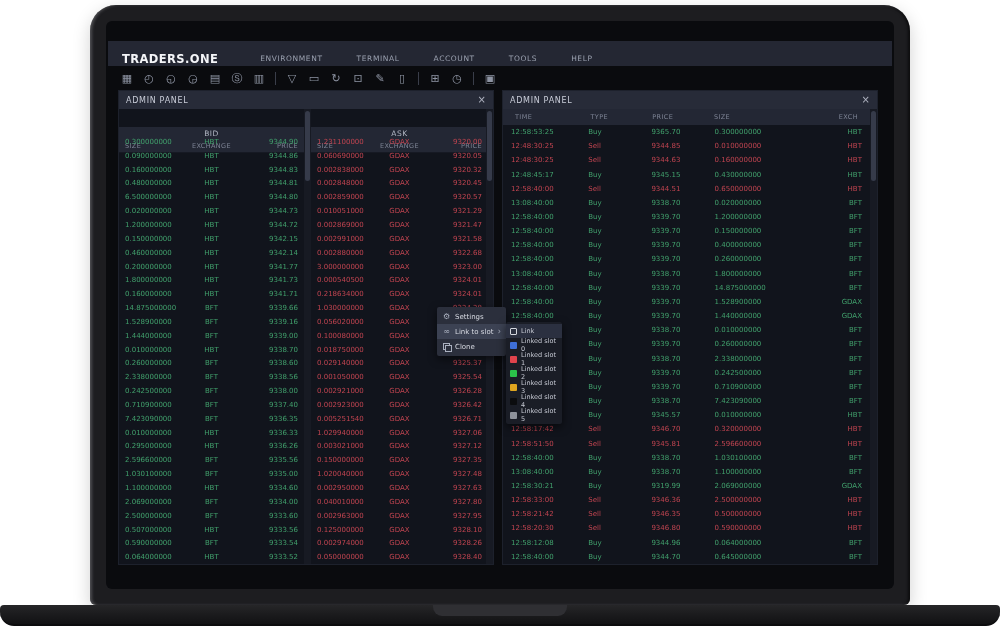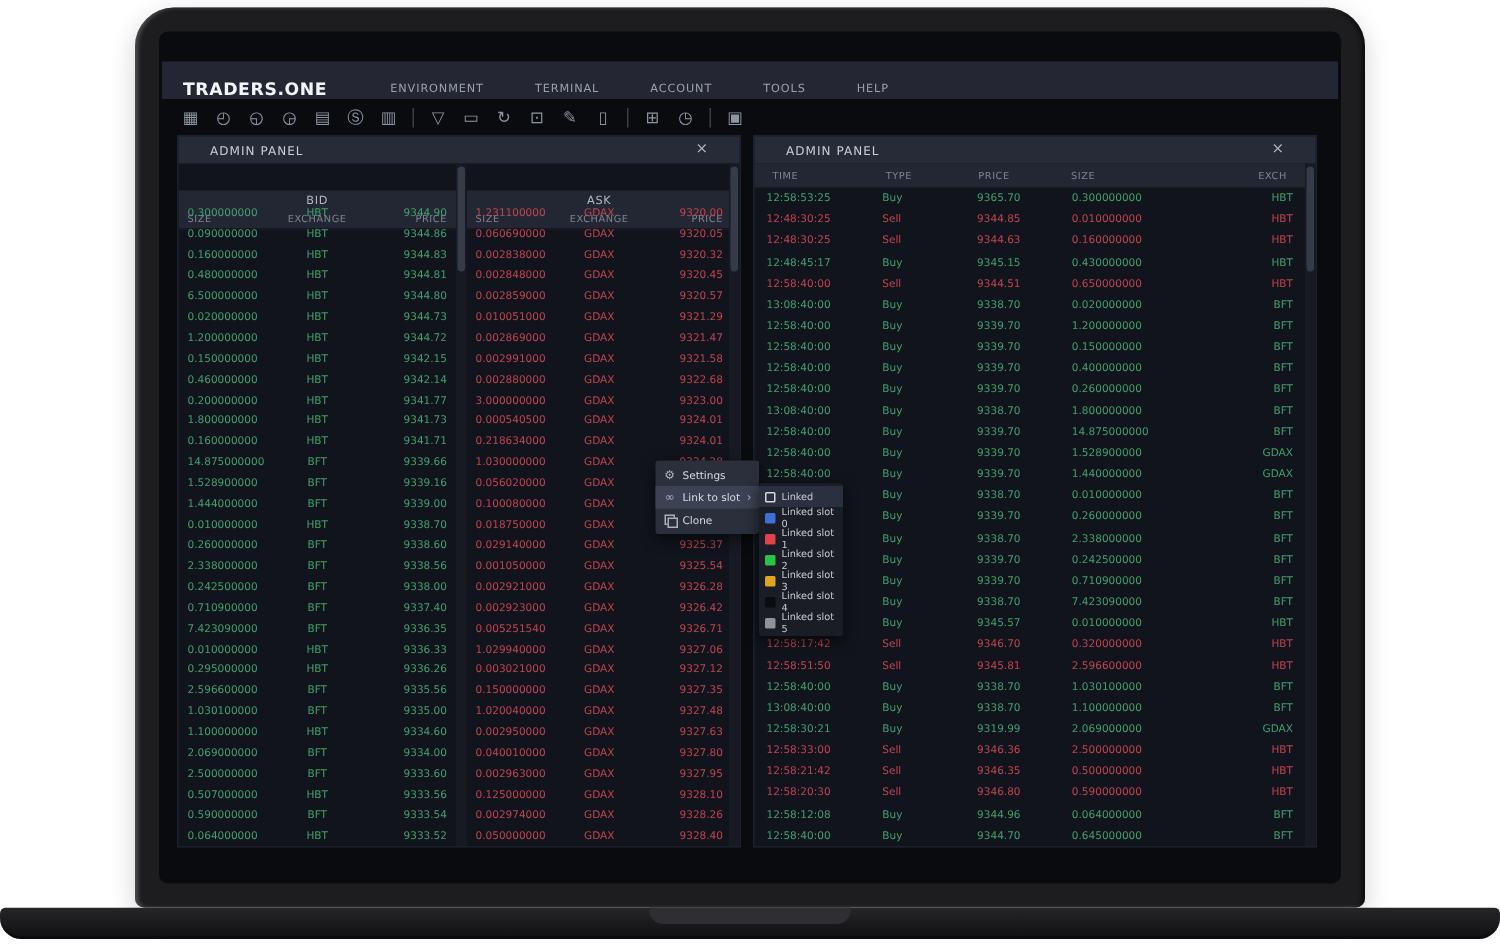--- a/index.html
+++ b/index.html
@@ -27,21 +27,21 @@
            display:flex;align-items:center;padding:0 10px;}
   .tb-group{display:flex;align-items:center;gap:4px;}
   .tb-sep{width:1px;height:13px;background:#3a3e4a;margin:0 7px;}
   .tb-btn{width:18px;height:17px;display:flex;align-items:center;justify-content:center;
           color:#8e94a3;font-size:11px;border:0;background:transparent;cursor:pointer;line-height:1;}
 
   
   .panel{position:absolute;top:90px;width:376px;height:475px;background:#11141c;border:1px solid #1d212c;}
   .panel.left{left:118px;} .panel.right{left:502px;}
   .panel-header{position:absolute;left:0;top:0;right:0;height:18px;background:#272b38;
-                display:flex;align-items:center;justify-content:space-between;padding:0 21px;cursor:move;}
+                display:flex;align-items:center;justify-content:space-between;padding:0 7px;cursor:move;}
   .panel-title{color:#c9cdd8;font-size:8px;letter-spacing:.7px;}
   .panel-close{color:#aeb2bf;font-size:10px;line-height:1;cursor:pointer;}
 
   
   .obtable{position:absolute;top:18px;bottom:0;overflow:hidden;}
   .obtable.bid{left:0;width:185px;} .obtable.ask{left:192px;width:177px;}
   .ob-group{height:13px;background:#232734;color:#b2b7c4;font-size:7.5px;
             display:flex;align-items:center;justify-content:center;letter-spacing:.5px;margin-top:18px;}
   .ob-cols{height:13px;background:#232734;display:flex;align-items:center;padding:0 6px;
            color:#7d8394;font-size:6.5px;letter-spacing:.4px;border-bottom:1px solid #161923;}
@@ -724,21 +724,21 @@
         <span class="ctx-ico">
           <span class="icon-clone"></span>
         </span>
         <span>Clone</span>
       </div>
     </div>
 
   <div class="submenu" id="slotMenu">
       <div class="slot-item hl">
         <span class="swatch empty"></span>
-        <span>Linked</span>
+        <span>Link</span>
       </div>
       <div class="slot-item">
         <span class="swatch" style="background: rgb(62, 111, 217);"></span>
         <span>Linked slot 0</span>
       </div>
       <div class="slot-item">
         <span class="swatch" style="background: rgb(224, 67, 76);"></span>
         <span>Linked slot 1</span>
       </div>
       <div class="slot-item">

